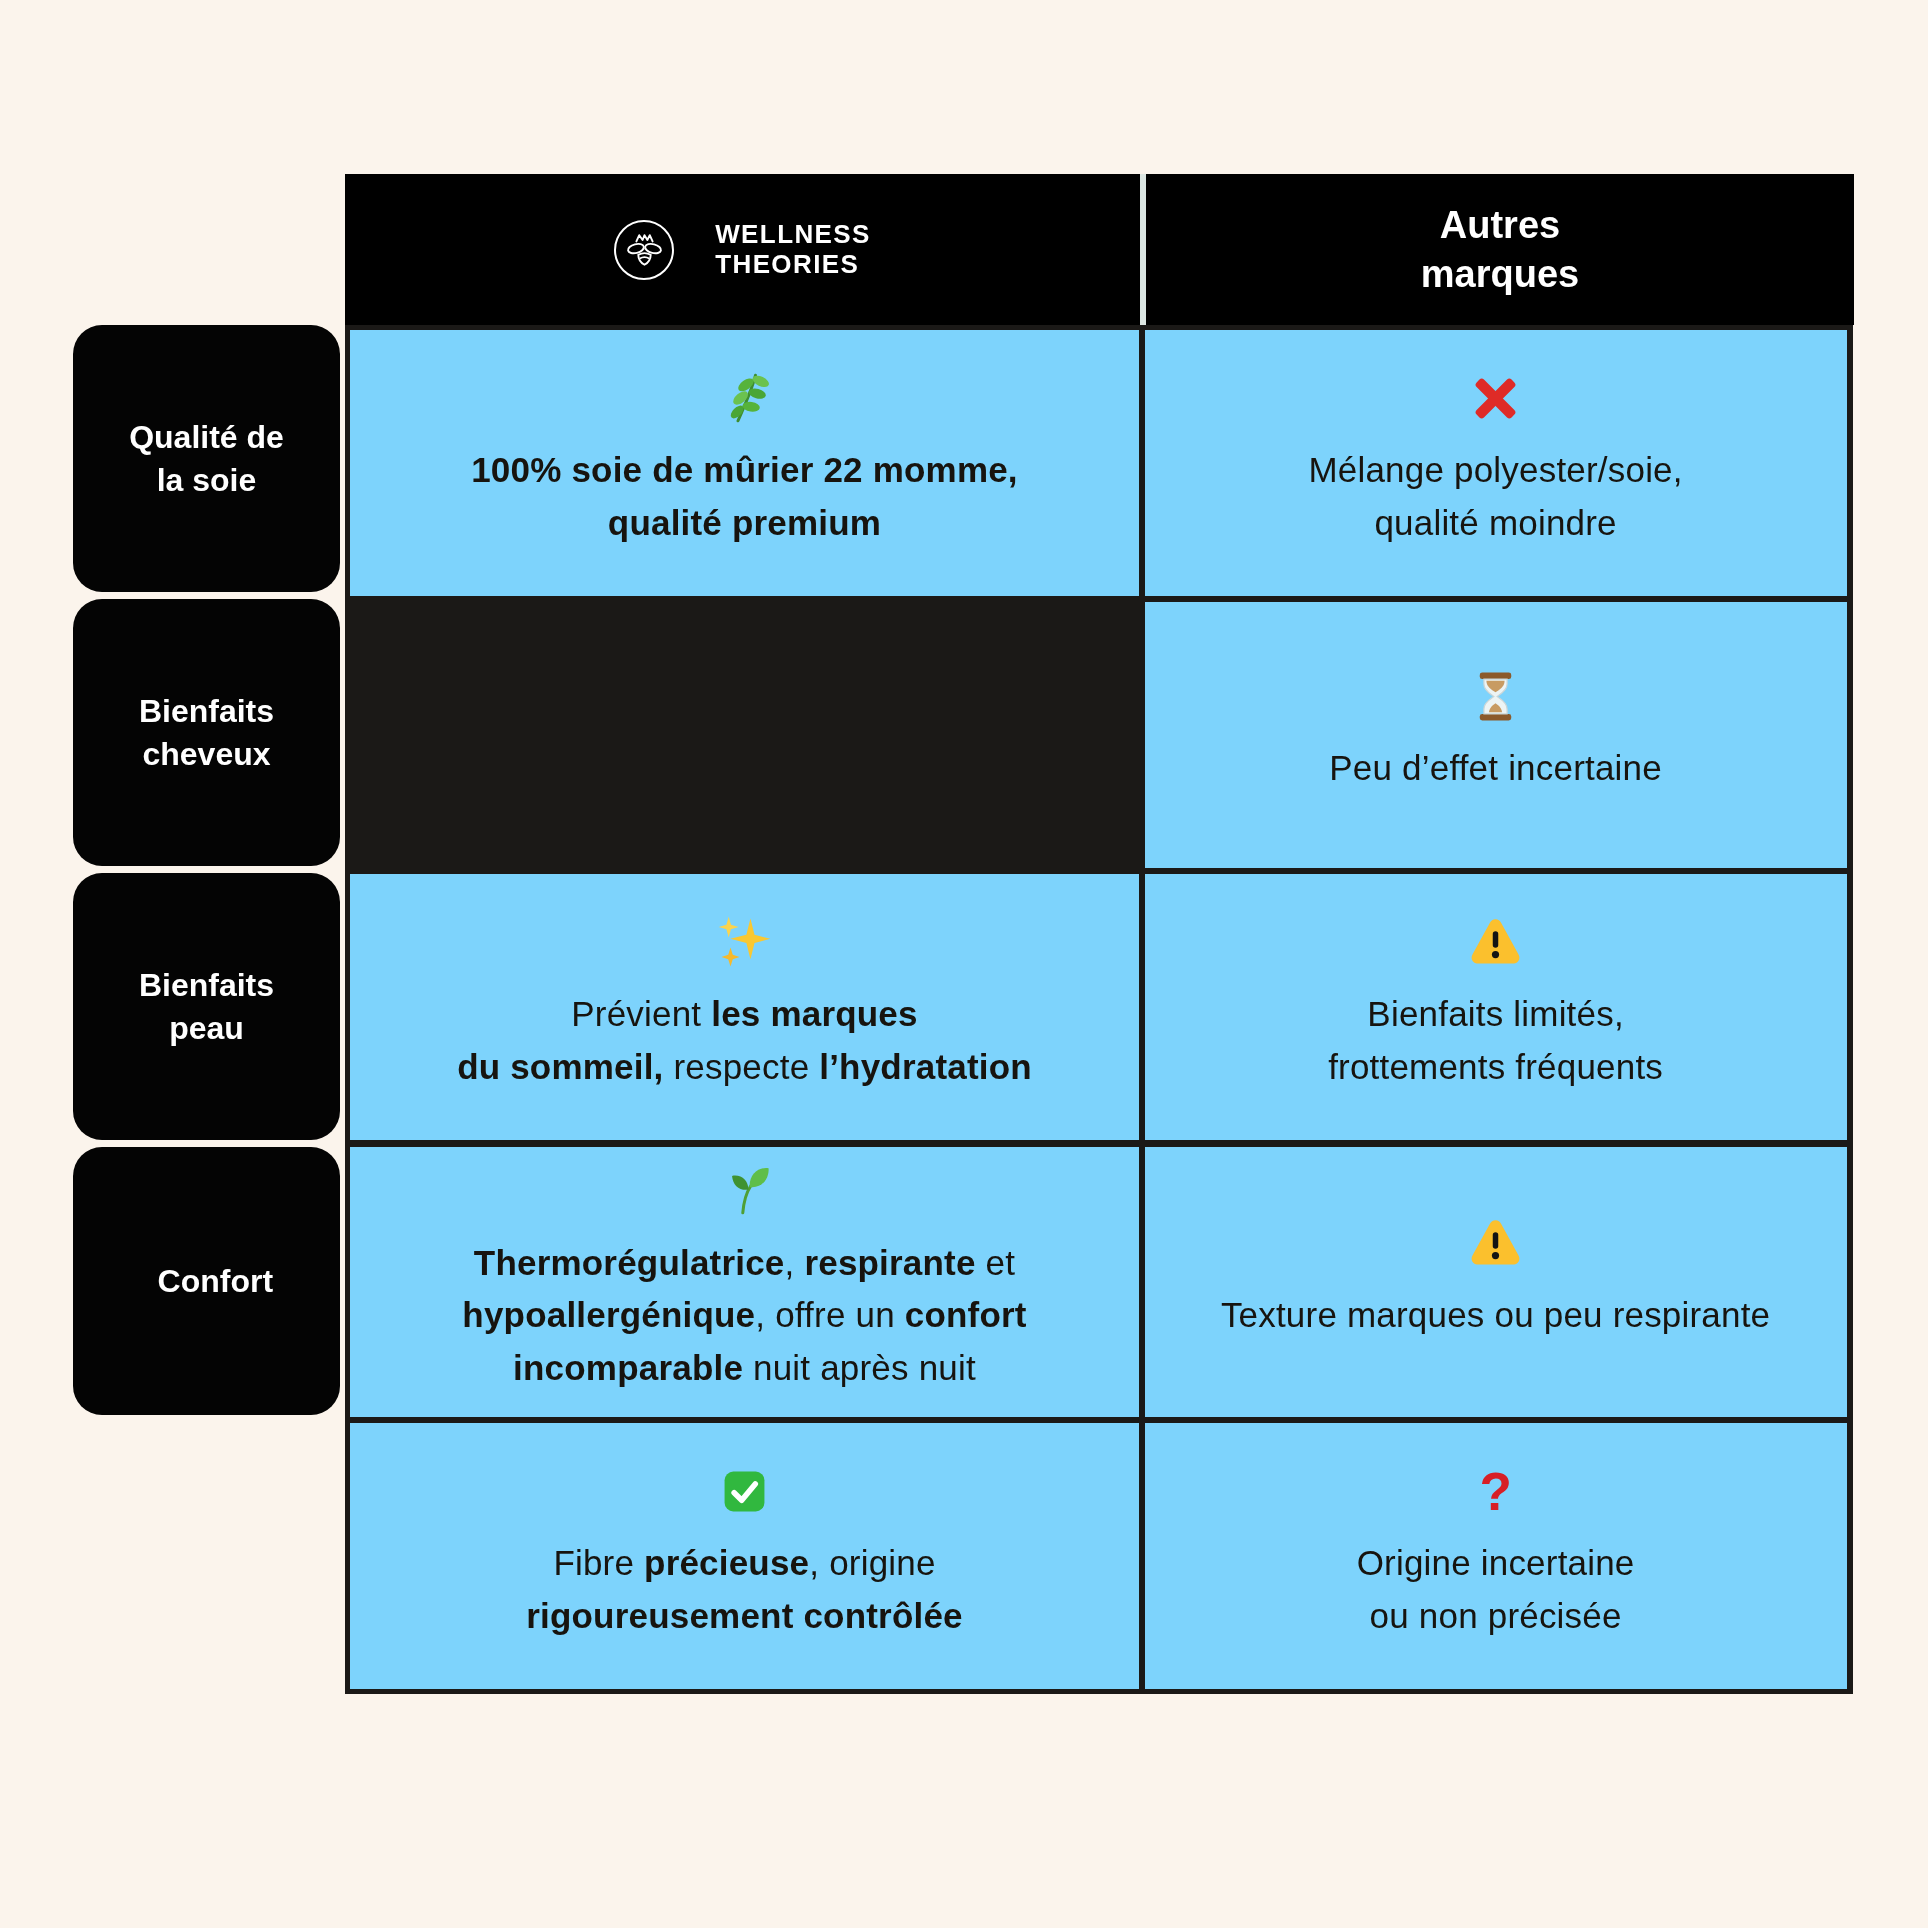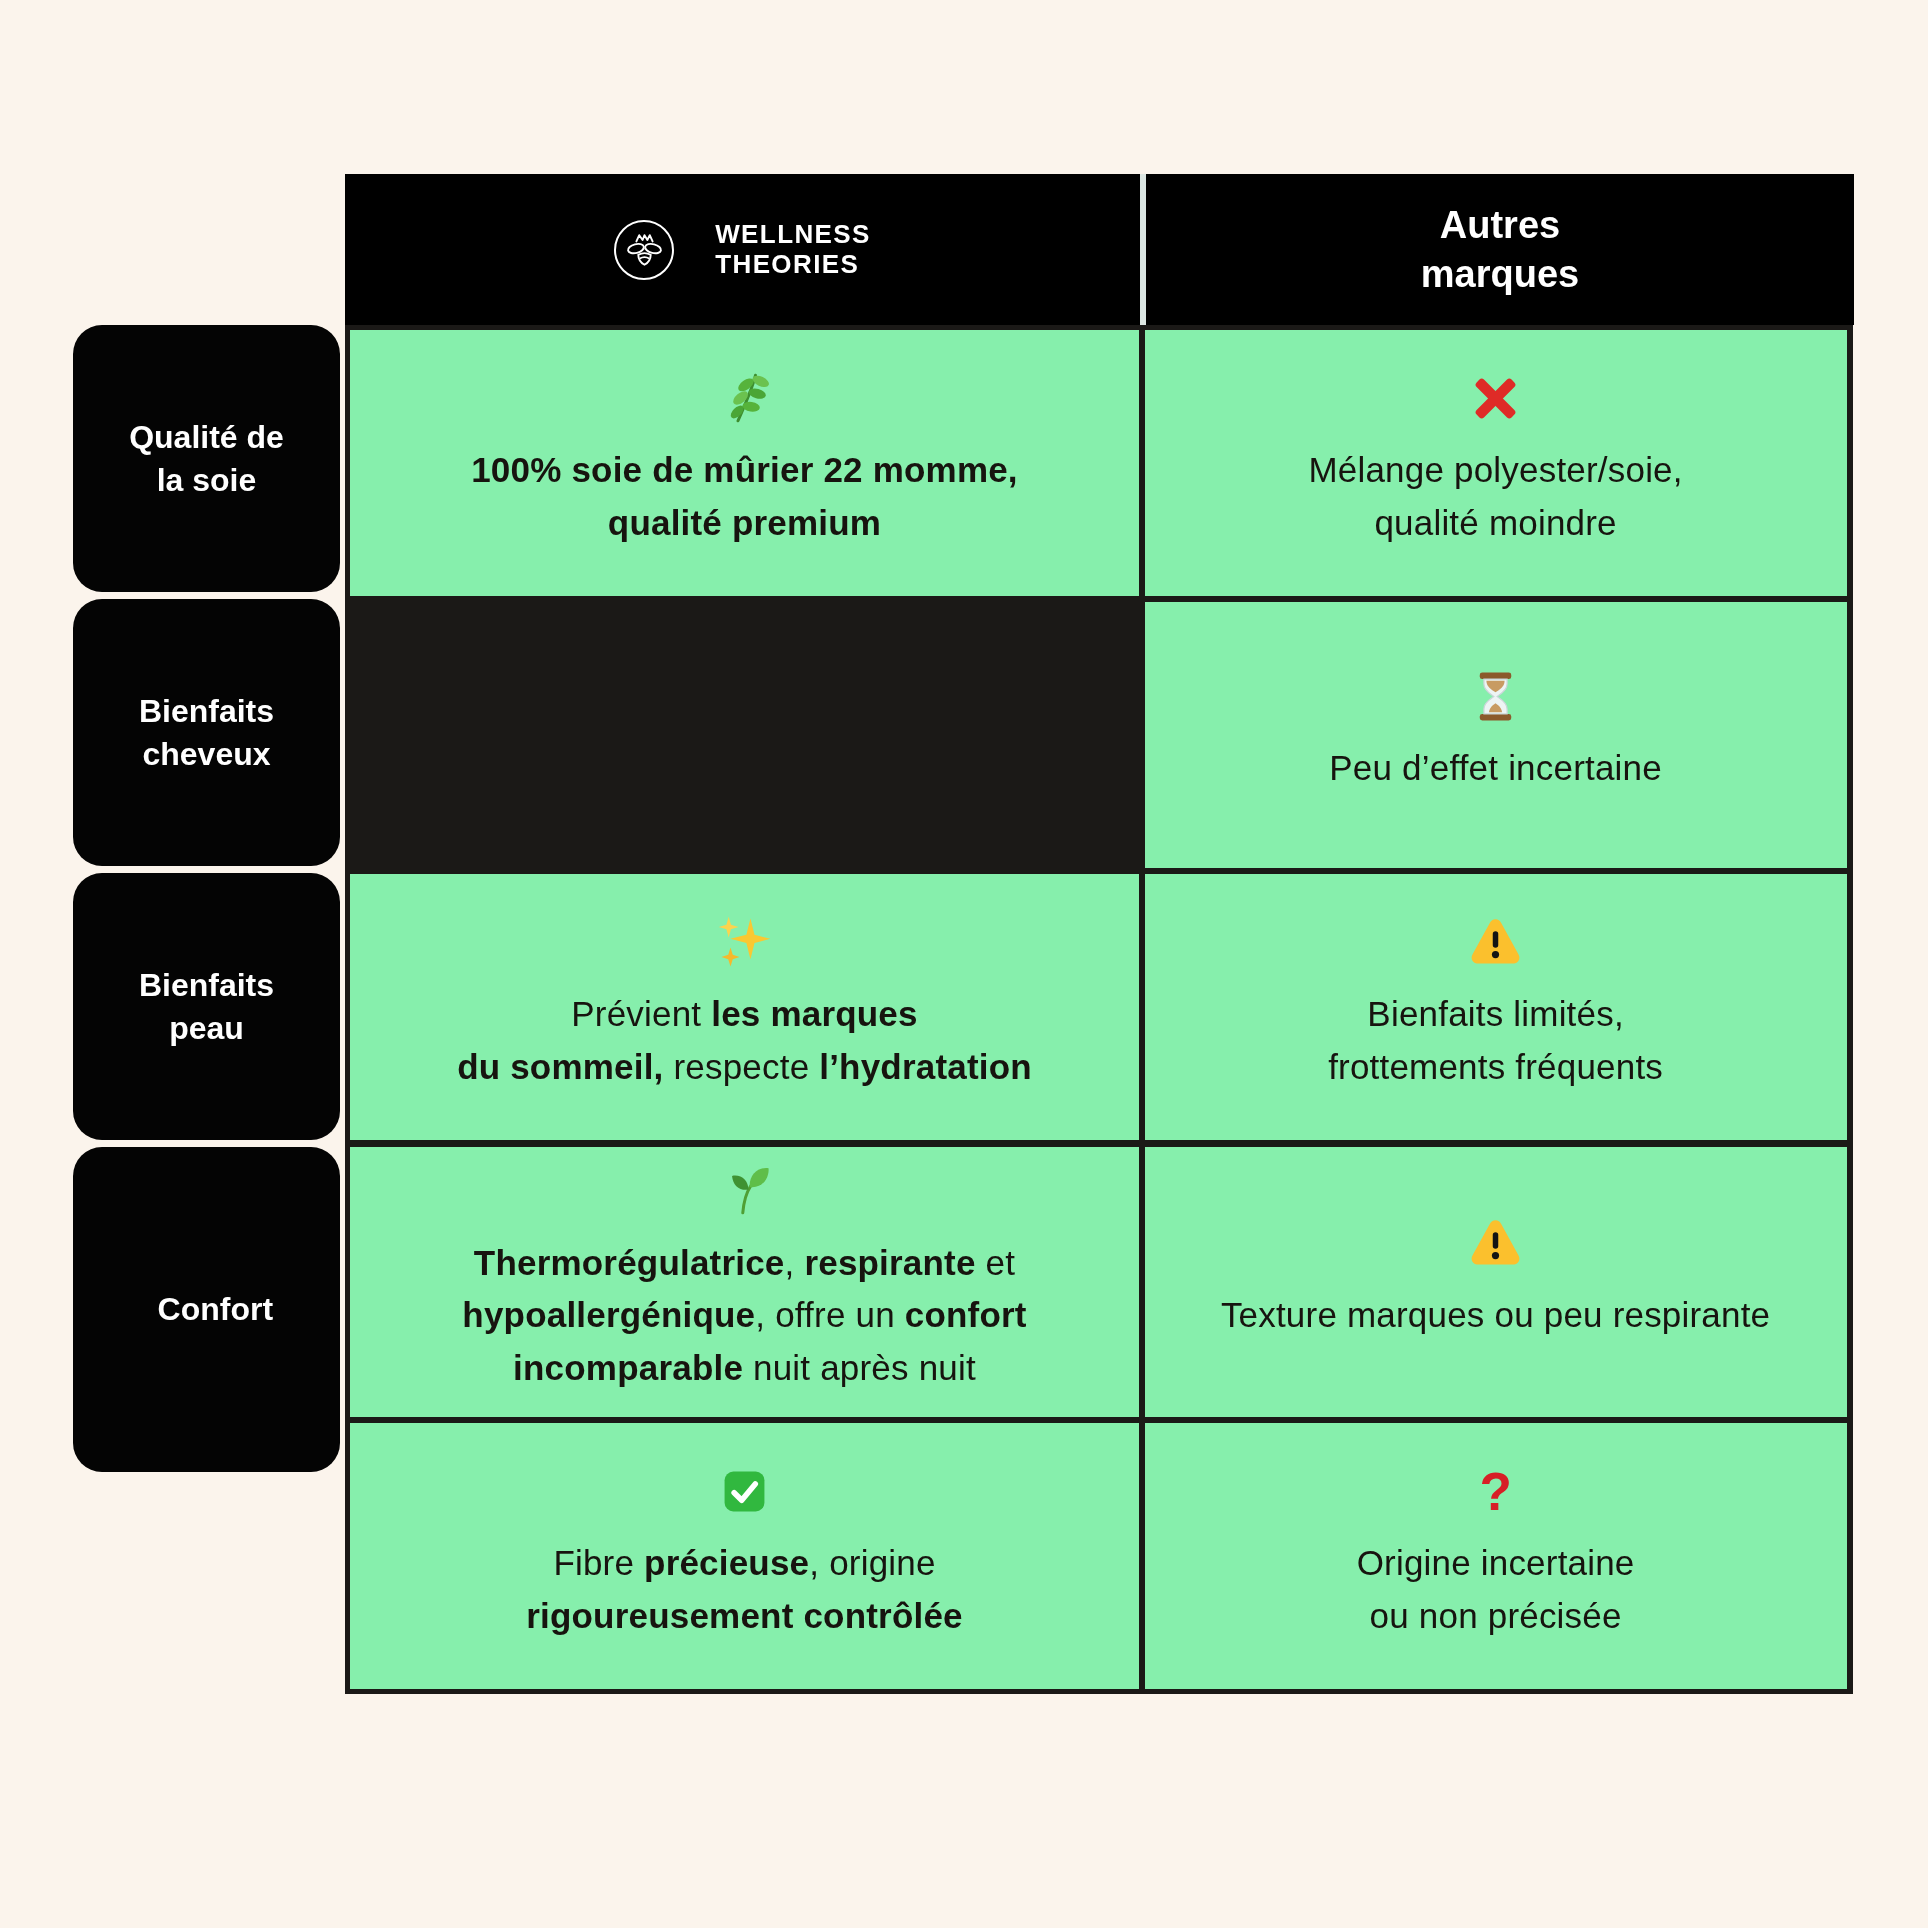--- a/index.html
+++ b/index.html
@@ -17,21 +17,21 @@
   .logo-name{color:#fff;font-weight:700;font-size:26px;line-height:1.12;letter-spacing:1.4px;
              white-space:pre-line;text-align:left;margin-left:24px;}
   
   .rlabel{position:absolute;left:0;width:267px;background:#040404;color:#fff;font-weight:700;
           font-size:32px;line-height:1.32;display:flex;align-items:center;justify-content:center;
           text-align:center;white-space:pre-line;box-sizing:border-box;padding:0 11.3px;border-radius:29px;}
   
   .grid{position:absolute;left:272px;top:151px;width:1508px;height:1369px;background:#1B1917;
         border:5.6px solid #1B1917;box-sizing:border-box;display:grid;
         grid-template-columns:789px 5.6px 702px;grid-template-rows:repeat(5,1fr);row-gap:6.6px;}
-  .cell{background:#86efac;display:flex;flex-direction:column;align-items:center;justify-content:center;
+  .cell{background:#7dd3fc;display:flex;flex-direction:column;align-items:center;justify-content:center;
         text-align:center;padding:13px 32px 22.6px;box-sizing:border-box;}
   .cell.brand{grid-column:1;}
   .cell.other{grid-column:3;}
   .icn{height:62px;display:flex;align-items:center;justify-content:center;margin-bottom:15px;}
   .txt{font-size:35px;line-height:1.5;white-space:pre-line;letter-spacing:0.2px;}
   .txt b{font-weight:700;}
   .qmark{font-size:53px;font-weight:700;color:#D71F26;line-height:1;}
 </style>
 </head>
 <body>
@@ -108,21 +108,21 @@
     <div class="hdr-divider"></div>
     <div class="hdr hdr-other">Autres
 marques</div>
 
     <div class="rlabel" style="top:151px;height:267px;">Qualité de
 la soie</div>
     <div class="rlabel" style="top:425px;height:267px;">Bienfaits
 cheveux</div>
     <div class="rlabel" style="top:699px;height:267px;">Bienfaits
 peau</div>
-    <div class="rlabel" style="top:973px;height:325px;padding-left:29px;">Confort</div>
+    <div class="rlabel" style="top:973px;height:268px;padding-left:29px;">Confort</div>
 
     <div class="grid">
 
       <div class="cell brand">
         <span class="icn">
           <svg width="56" height="56" viewBox="0 0 64 64">
               <use href="#ic-herb"></use>
             </svg>
         </span>
         <span class="txt"><b>100% soie de mûrier 22 momme,

